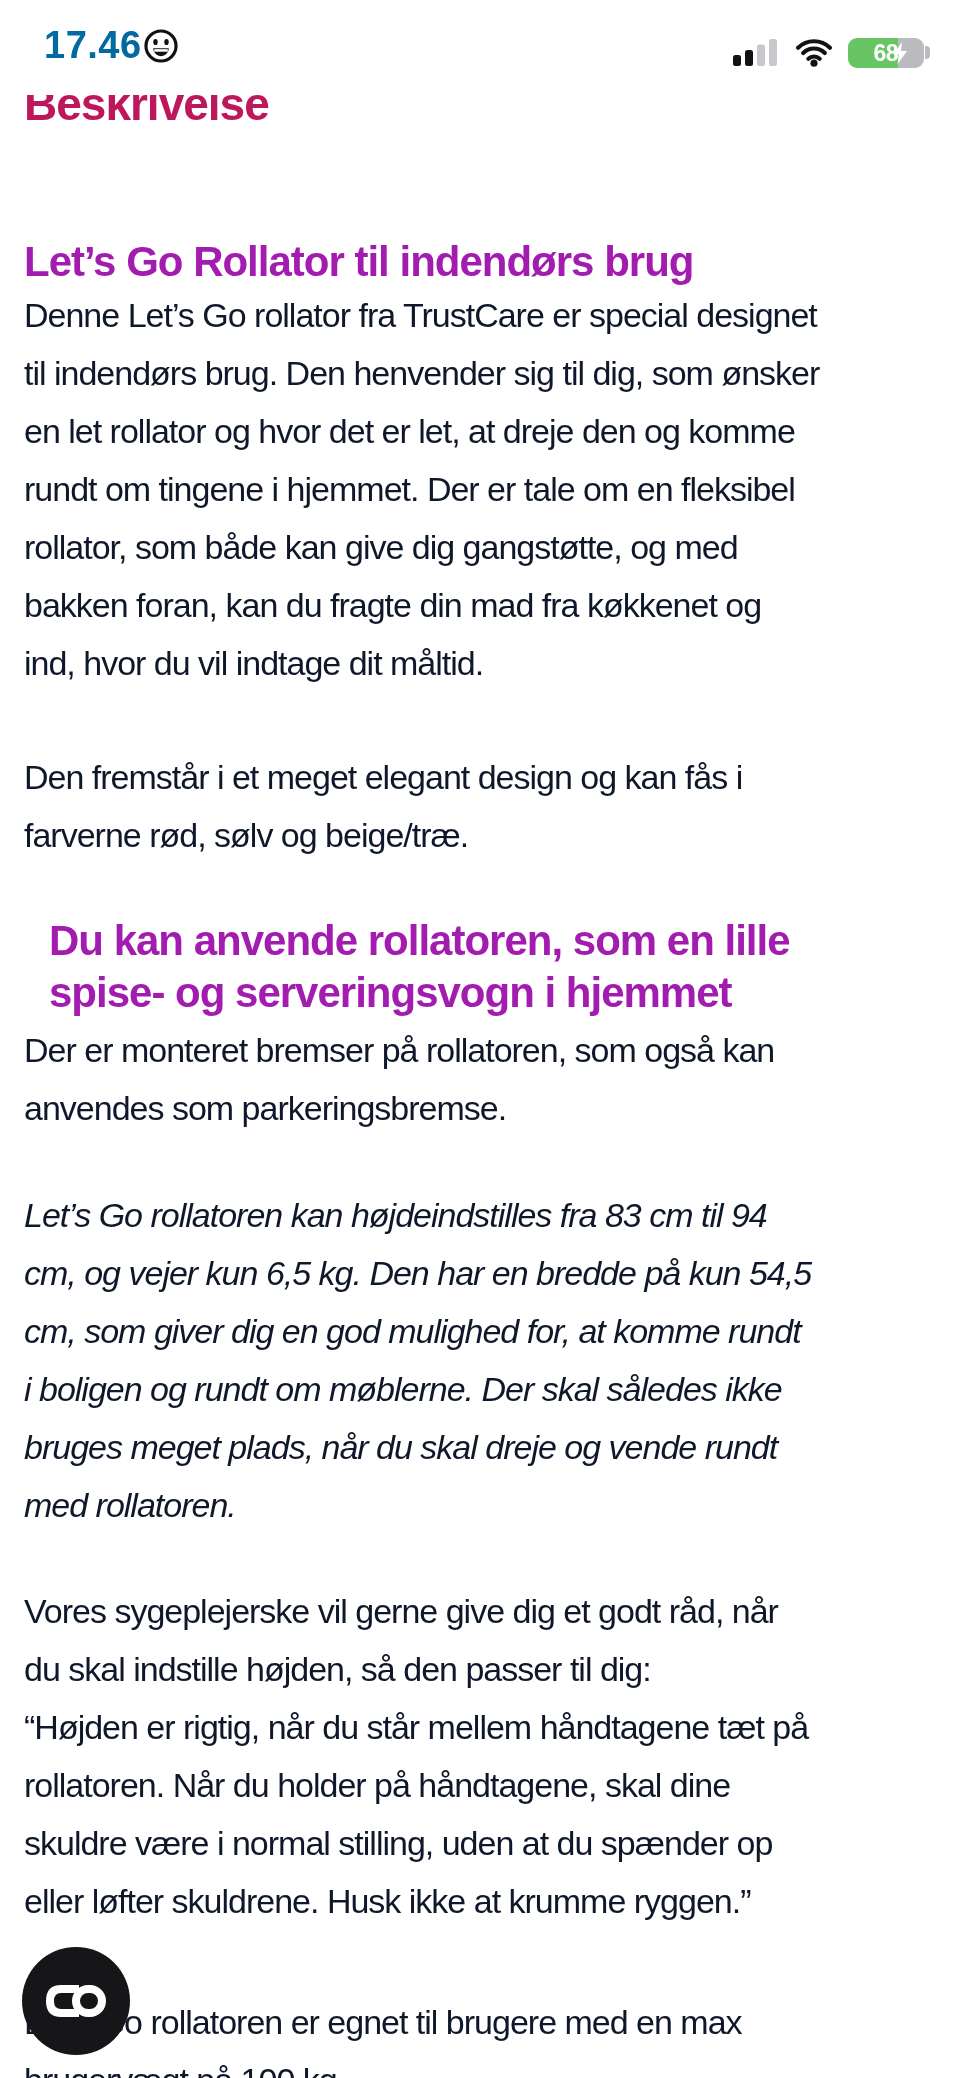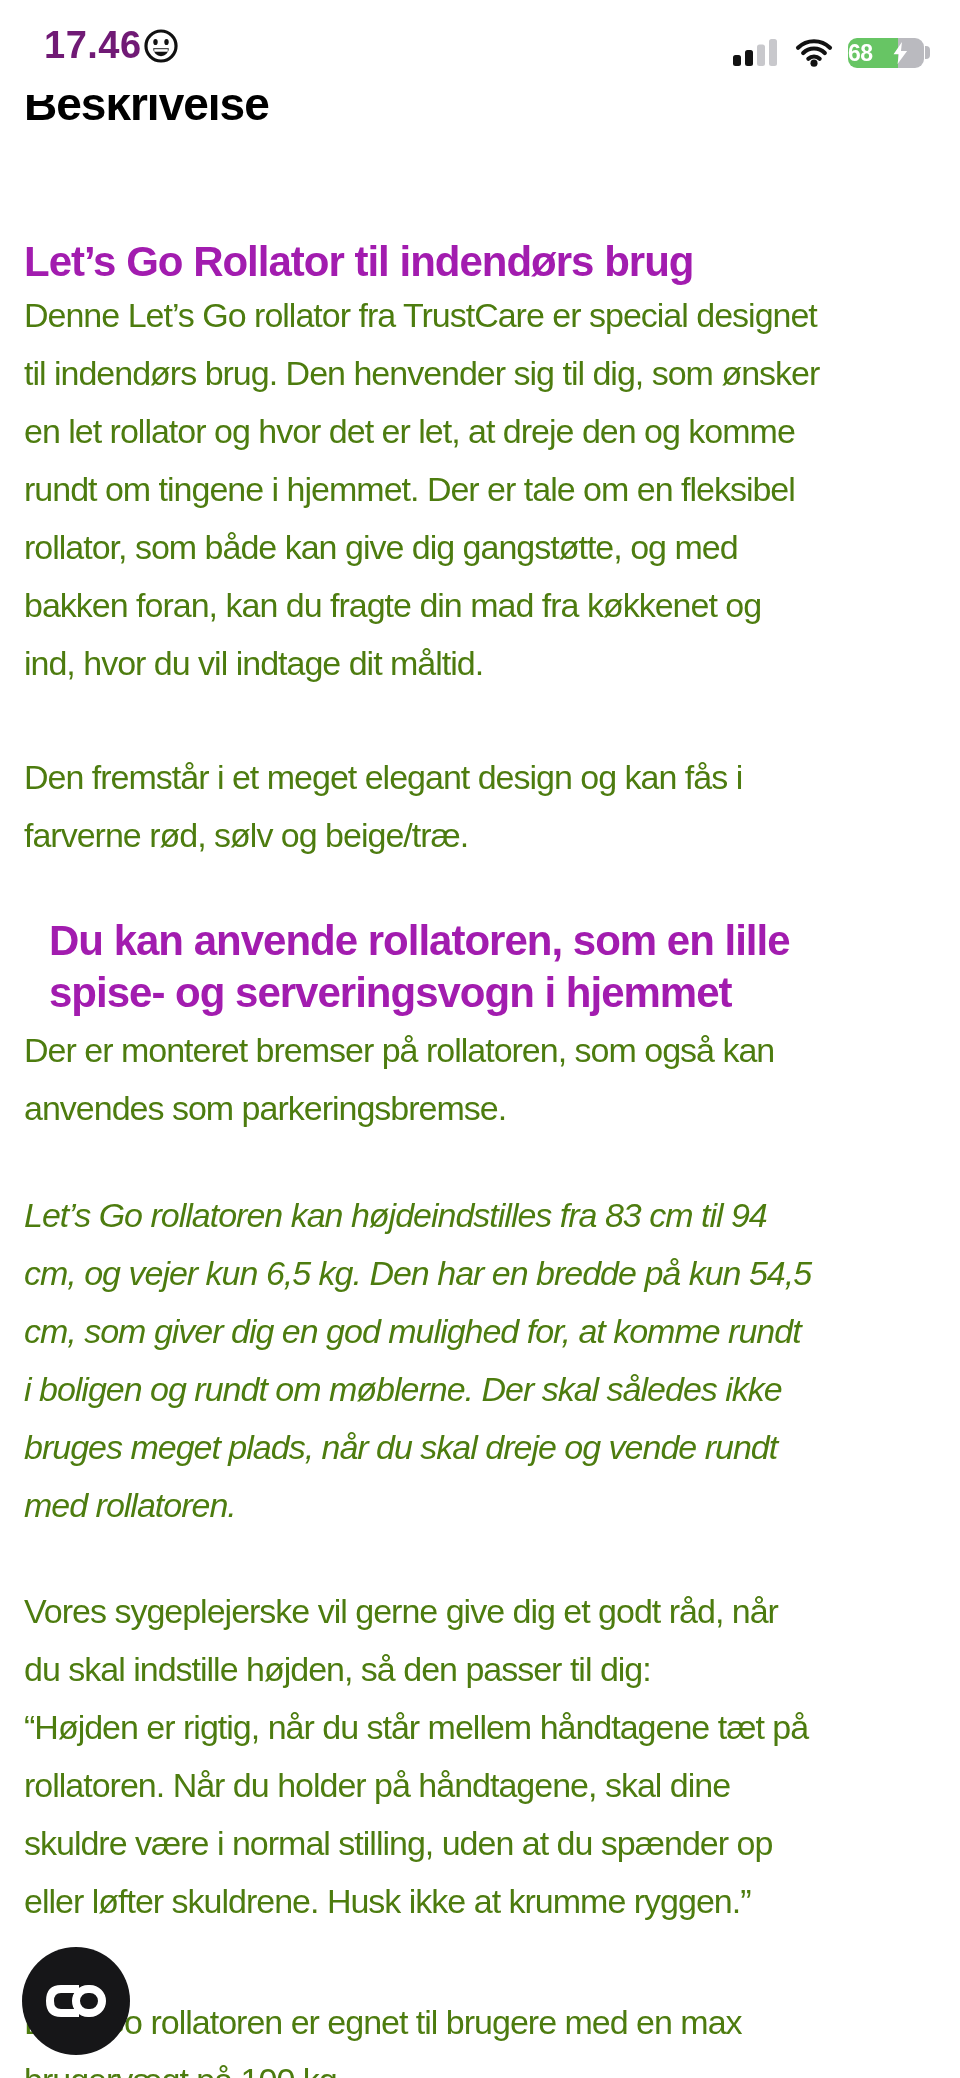--- a/index.html
+++ b/index.html
@@ -11,56 +11,56 @@
     position:relative;
     overflow:hidden;
   }
   
   .statusbar{
     position:absolute;top:0;left:0;width:960px;height:95px;
     background:#ffffff;z-index:5;
   }
   .time{
     position:absolute;left:44px;top:24px;
-    font-size:38px;font-weight:700;color:#701a75;
+    font-size:38px;font-weight:700;color:#0369a1;
     letter-spacing:0.5px;
     display:flex;align-items:center;gap:1px;
   }
   .smiley{width:36px;height:36px;display:block;}
   .sb-icons{
     position:absolute;right:30px;top:37px;height:31px;
     display:flex;align-items:center;gap:14px;
   }
   .batt-wrap{display:flex;align-items:center;}
   .batt{
     width:76px;height:30px;border-radius:9px;position:relative;
     overflow:hidden;
   }
   .batt-pct{
     position:absolute;left:0;top:0;width:66%;height:30px;
-    text-align:left;line-height:31px;
+    text-align:right;line-height:31px;
     font-size:23px;font-weight:700;color:#ffffff;letter-spacing:-0.5px;
   }
   .bolt{position:absolute;left:59%;top:4px;width:15px;height:22px;}
   .nub{width:5px;height:13px;background:#bababf;border-radius:0 4px 4px 0;margin-left:1px;}
   
   .clipped-title{
     position:absolute;left:24px;top:81px;z-index:1;
-    font-size:46px;font-weight:700;letter-spacing:-1px;color:#000000;
+    font-size:46px;font-weight:700;letter-spacing:-1px;color:#be185d;
     line-height:1;white-space:nowrap;
   }
   .h2{
     position:absolute;left:24px;width:936px;
     font-size:42px;font-weight:700;line-height:52px;
     letter-spacing:-1px;color:#a21caf;white-space:pre-line;
   }
   .para{
     position:absolute;left:24px;width:936px;
     font-size:34px;line-height:58px;letter-spacing:-1px;
-    color:#4d7c0f;white-space:pre-line;
+    color:#0f172a;white-space:pre-line;
   }
   .h1-pos{top:201px;}
   .p1-pos{top:252px;}
   .p2-pos{top:714px;}
   .h2b-pos{top:880px;margin-left:25px;}
   .p3-pos{top:987px;}
   .p4-pos{top:1152px;font-style:italic;}
   .p5-pos{top:1548px;}
   .p6-pos{top:1959px;}
   

